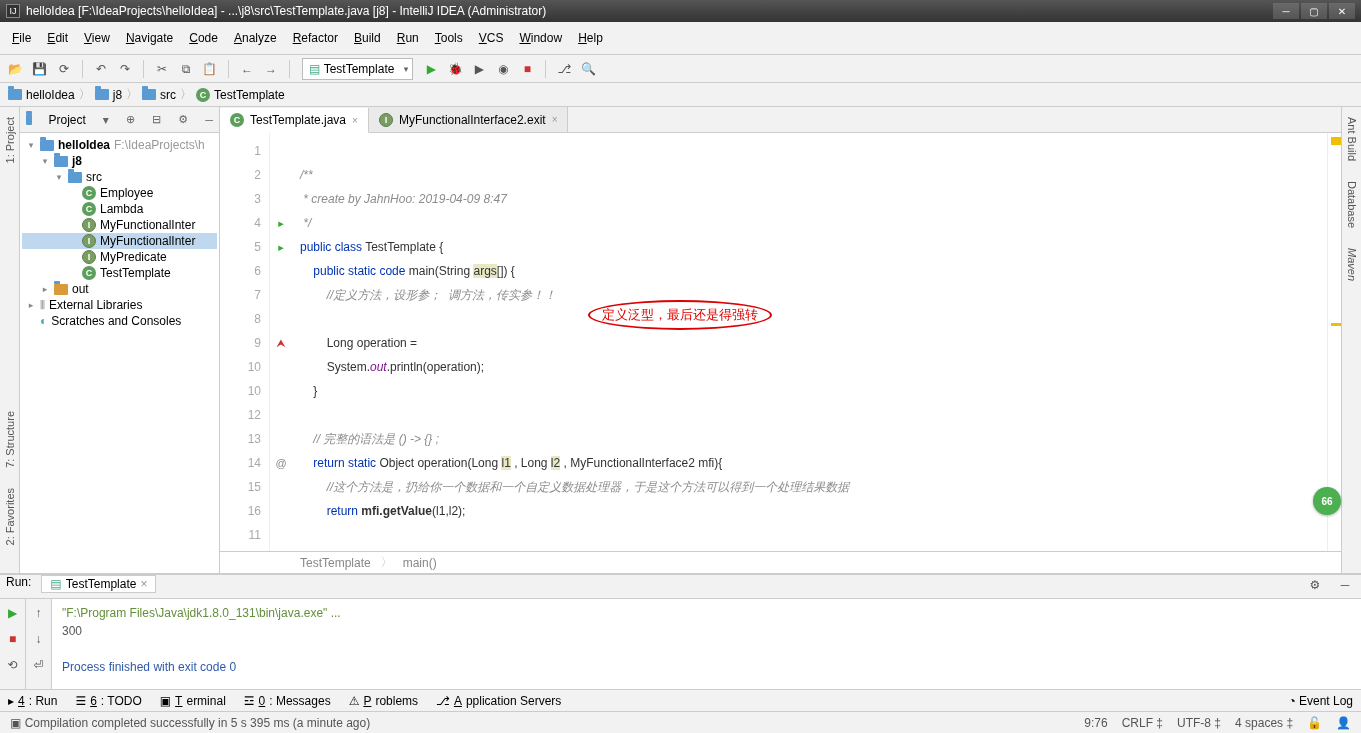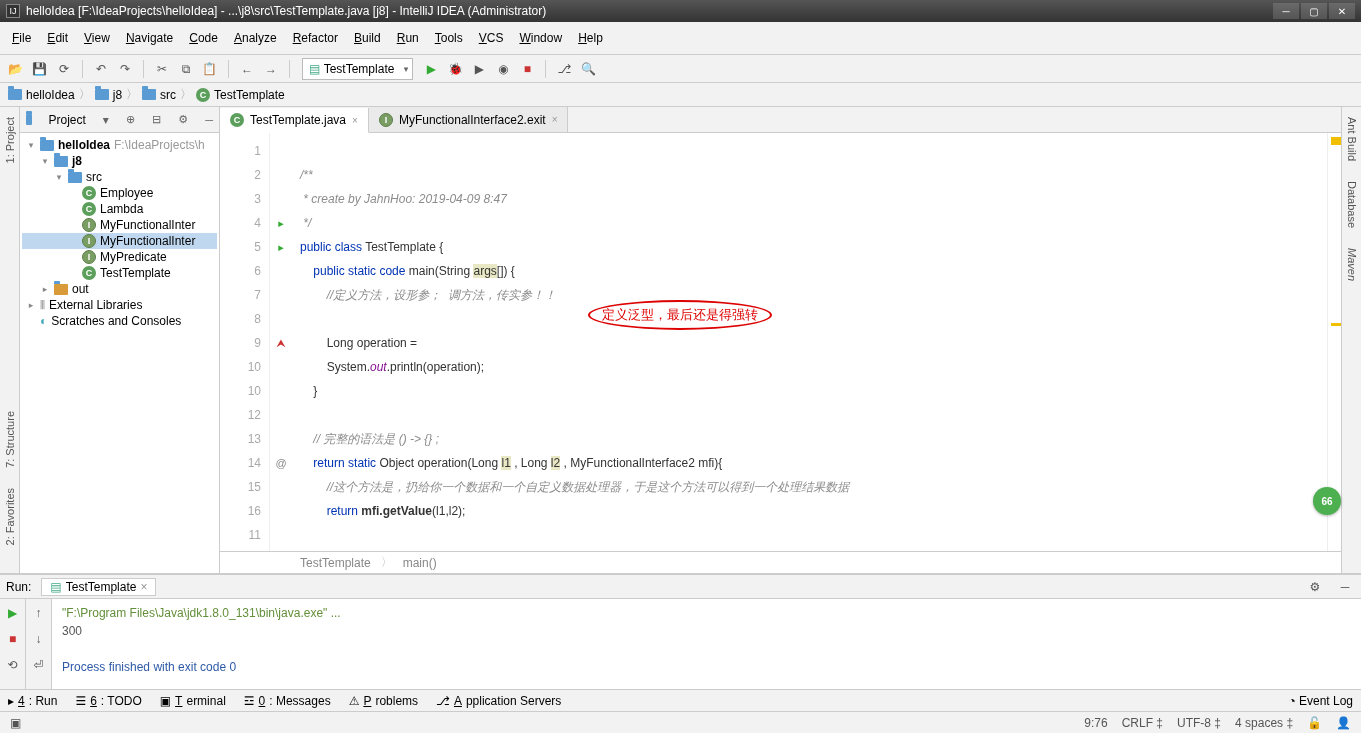--- a/index.html
+++ b/index.html
@@ -53,21 +53,21 @@
 .code .doc { color:#8c8c8c; font-style:italic; }
 .code .num { color:#1750eb; }
 .code .fld { color:#871094; font-style:italic; }
 .code .hl { background:#e8e8c4; }
 .code .fn { font-style:italic; }
 .code .line9 { background:#fdf8e3; display:block; margin-left:-8px; padding-left:8px; }
 .annot { position:absolute; border:2px solid #d00; border-radius:50%; padding:1px 12px; color:#d00; font-family:sans-serif; font-size:13px; font-style:normal; }
 .editbar { height:22px; border-top:1px solid #ccc; background:#fff; display:flex; align-items:center; padding:0 80px; gap:10px; color:#888; font-size:12px; }
 .editbar .bsep { color:#bbb; }
 .console-wrap { border-top:2px solid #ccc; display:flex; flex-direction:column; }
-.console-hdr { height:24px; background:#f2f2f2; border-bottom:1px solid #ccc; display:flex; align-items:center; padding:0 6px; gap:10px; }
+.console-hdr { height:24px; background:#f2f2f2; border-bottom:1px solid #ccc; display:flex; align-items:flex-start; padding:0 6px; gap:10px; }
 .console-hdr .ctab { background:#fff; border:1px solid #ccc; padding:1px 8px; display:flex; align-items:center; gap:4px; }
 .console-hdr .fill { flex:1; }
 .console-body { display:flex; height:90px; background:#fff; }
 .console-tools { width:26px; background:#f2f2f2; border-right:1px solid #ccc; display:flex; flex-direction:column; align-items:center; gap:6px; padding-top:4px; }
 .console-tools2 { width:26px; background:#f2f2f2; border-right:1px solid #ccc; display:flex; flex-direction:column; align-items:center; gap:6px; padding-top:4px; }
 .console-out { flex:1; padding:4px 10px; font-family:Consolas,monospace; font-size:15px; color:#555; white-space:pre; }
 .console-out .cmd { color:#648f3a; }
 .console-out .exit { color:#2e5aa8; }
 .bottombar { height:22px; background:#f2f2f2; border-top:1px solid #ccc; display:flex; align-items:center; padding:0 8px; gap:18px; font-size:11px; }
 .bottombar .bitem { display:flex; align-items:center; gap:4px; cursor:pointer; }
@@ -368,20 +368,21 @@
     <span class="bitem"><span>▣</span> <u>T</u>erminal</span>
     <span class="bitem"><span>☲</span> <u>0</u>: Messages</span>
     <span class="bitem"><span>⚠</span> <u>P</u>roblems</span>
     <span class="bitem"><span>⎇</span> <u>A</u>pplication Servers</span>
     <span class="fill"></span>
     <span class="bitem">◔ Event Log</span>
   </div>
 
 <div class="statusbar">
   <span>▣</span>&nbsp;
+  <span>Compilation completed successfully in 5 s 395 ms (a minute ago)</span>
   <span class="fill"></span>
   <span class="sitem">9:76</span>
   <span class="sitem"><span>CRLF</span> ‡</span>
   <span class="sitem"><span>UTF-8</span> ‡</span>
   <span class="sitem"><span>4 spaces</span> ‡</span>
   <span class="sitem">🔓</span>
   <span class="sitem">👤</span>
 </div>
 
 <div class="fab">66</div>

